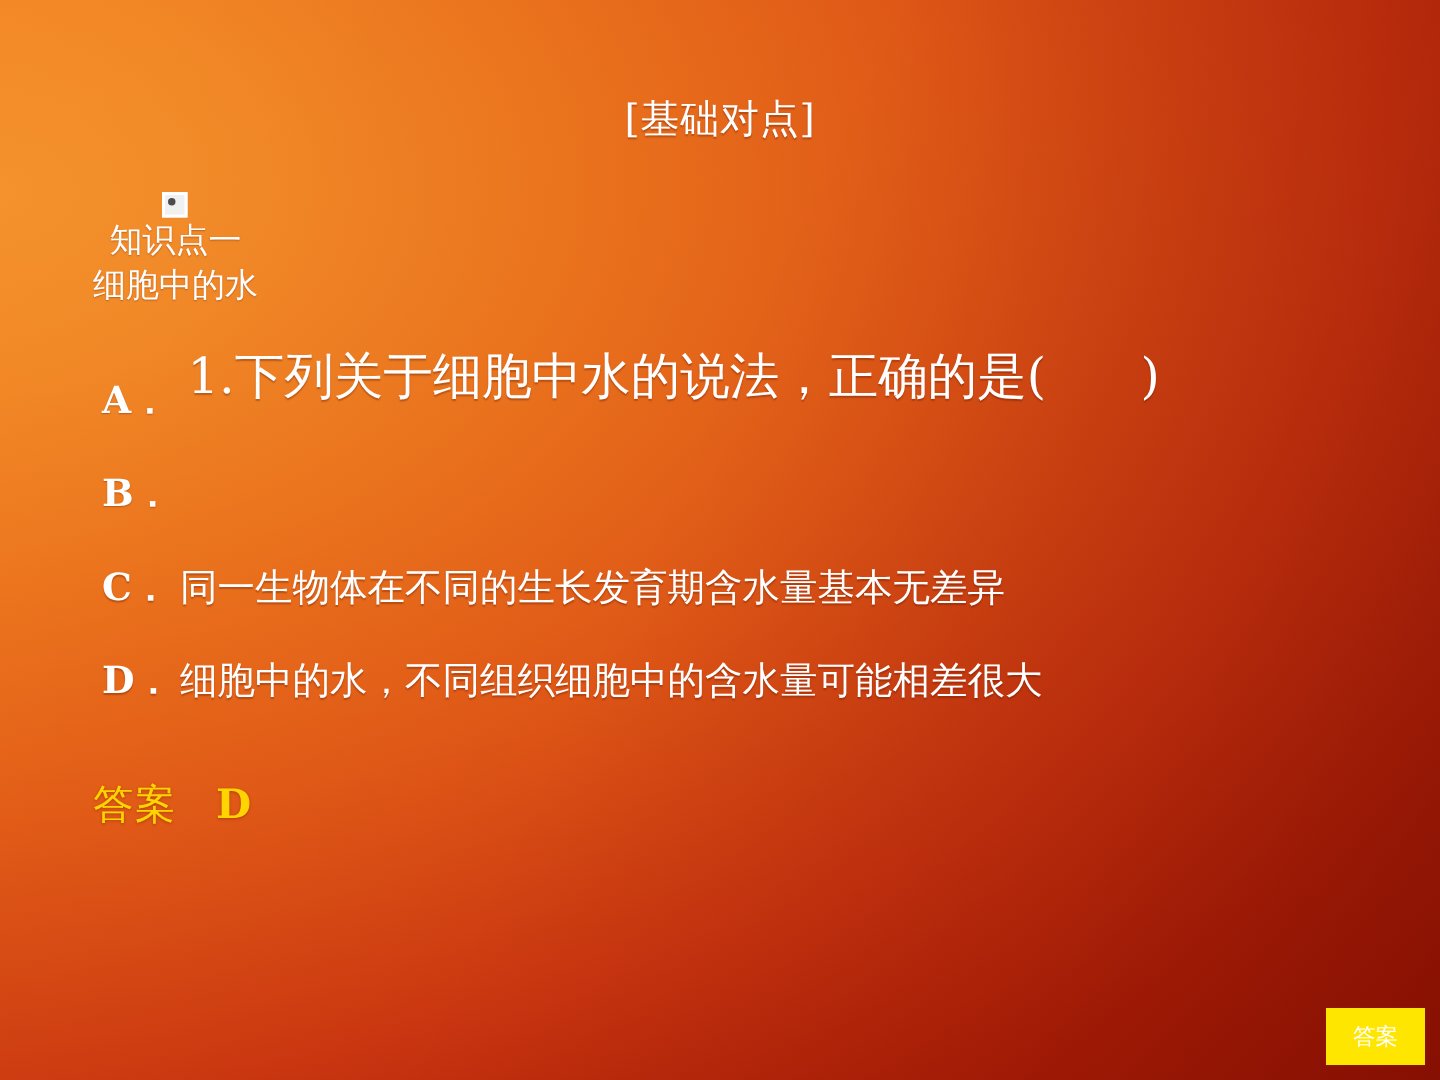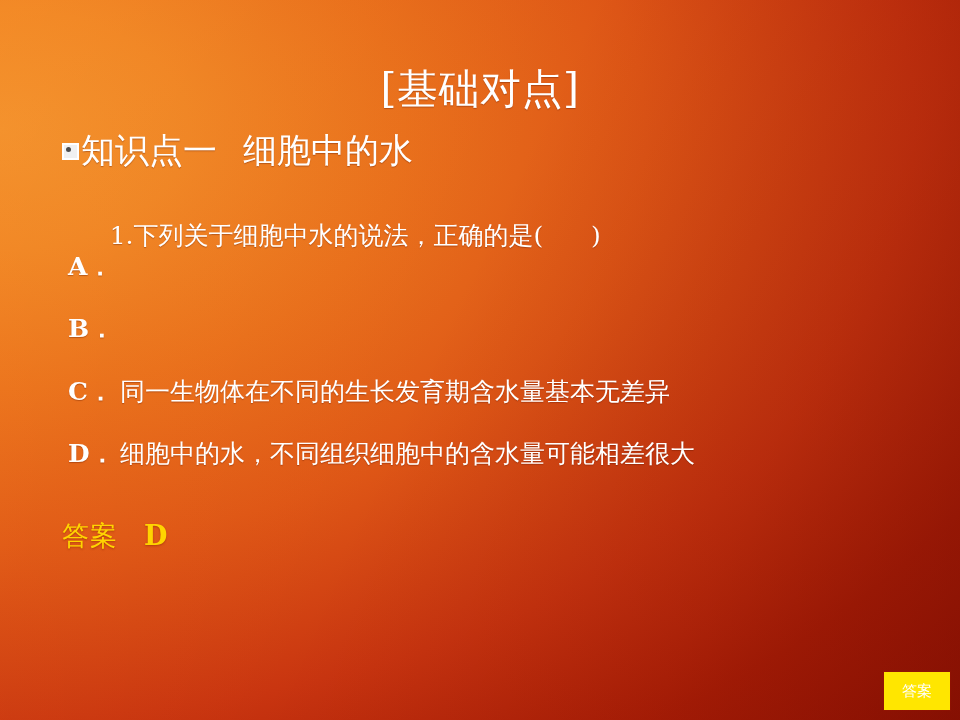--- a/index.html
+++ b/index.html
@@ -32,34 +32,35 @@
     width: 960px;
     height: 720px;
     z-index: 3;
   }
   .title {
     position: absolute;
     left: 0;
     top: 62px;
     width: 960px;
     text-align: center;
-    font-size: 41px;
+    font-size: 26px;
     color: #ffffff;
     letter-spacing: 0.5px;
     text-shadow: 0 1px 1px rgba(90,20,0,0.35);
   }
   .kp-line {
     position: absolute;
     left: 62px;
     top: 128px;
     display: flex;
     align-items: center;
-    font-size: 34px;
+    font-size: 22px;
     color: #ffffff;
     text-shadow: 0 1px 1px rgba(90,20,0,0.35);
+    flex-direction: column;
   }
   .kp-bullet {
     display: inline-block;
     width: 13px;
     height: 13px;
     margin-right: 2px;
     border: 2px solid #ffffff;
     background: #f0f0f0;
     position: relative;
     flex: none;
@@ -70,21 +71,21 @@
     left: 2px; top: 2px;
     width: 5px; height: 5px;
     background: #4c4c4c;
     border-radius: 50%;
   }
   .kp-gap { display: inline-block; width: 26px; }
   .question {
     position: absolute;
     left: 62px;
     top: 190px;
-    font-size: 25px;
+    font-size: 33px;
     color: #ffffff;
     text-shadow: 0 1px 1px rgba(90,20,0,0.35);
     white-space: pre;
   }
   .option {
     position: absolute;
     left: 68px;
     font-size: 25px;
     color: #ffffff;
     text-shadow: 0 1px 1px rgba(90,20,0,0.35);

